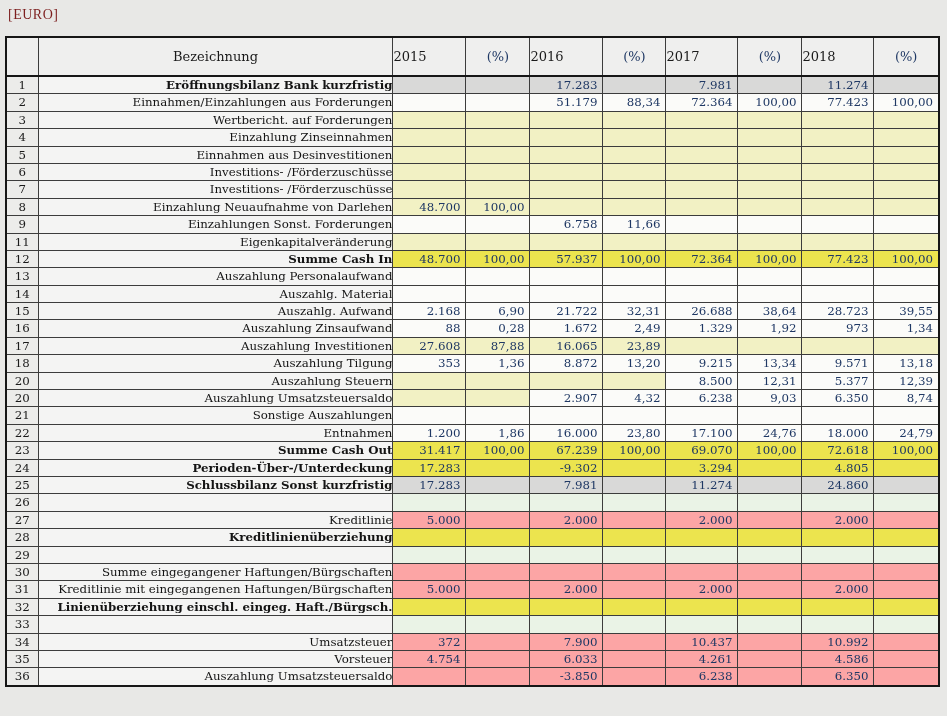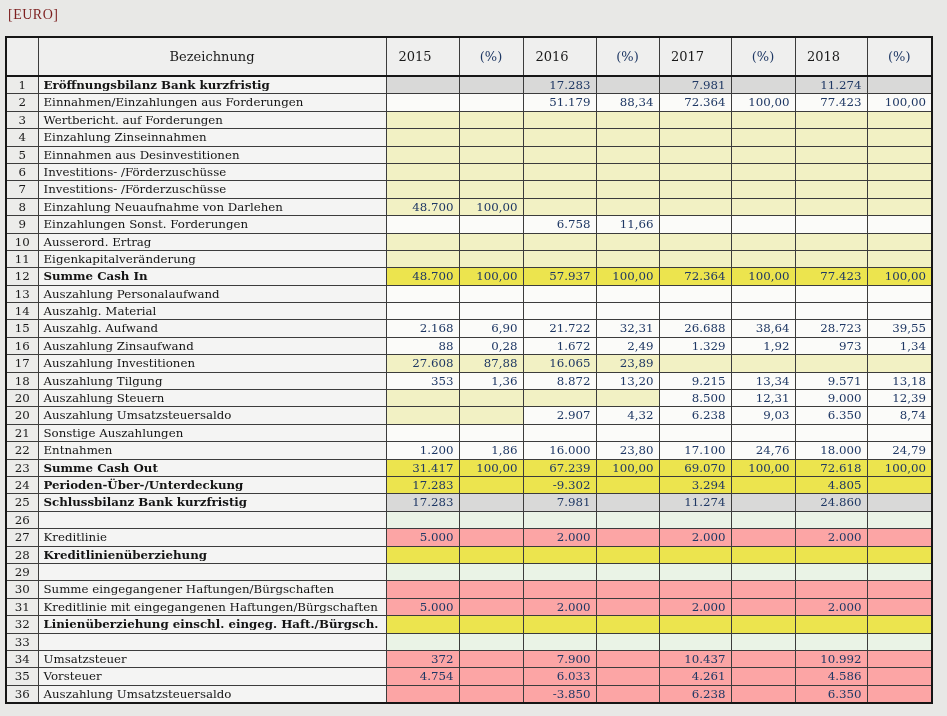--- a/index.html
+++ b/index.html
@@ -23,25 +23,25 @@
     overflow:hidden;white-space:nowrap;
     vertical-align:middle;
     padding:0;
   }
   .fin thead th{
     background:#efefee;height:37px;
     font-weight:normal;font-size:13px;color:#1a1a1a;
     border-bottom:2px solid #161616;
   }
   .fin thead th.h-name{text-align:center;}
-  .fin thead th.h-year{text-align:center;padding-right:15px;}
+  .fin thead th.h-year{text-align:left;padding-right:15px;}
   .fin thead th.h-pct{text-align:center;color:#1f3864;}
   .fin tbody td{height:16.4px;font-size:11.8px;line-height:1.05;}
   td.numc{background:#ececea;text-align:center;color:#1a1a1a;font-size:11.3px;}
-  td.lbl{background:#f4f4f3;text-align:left;padding-left:5px;color:#141414;}
+  td.lbl{background:#f4f4f3;text-align:right;padding-left:19px;color:#141414;}
   td.val{text-align:right;padding-right:5px;color:#1f3864;}
   .bg-w{background:#fbfbf9;}
   .bg-y{background:#f2f1c4;}
   .bg-B{background:#ece44e;}
   .bg-g{background:#d9d9d8;}
   .bg-G{background:#eaf3e6;}
   .bg-c{background:#fca5a5;}
   .neg{color:#e36c0a;}
   .lc-navy{color:#1f3864;font-weight:bold;}
   .lc-maroon{color:#5f2120;font-weight:bold;}
@@ -182,32 +182,20 @@
         <td class="val bg-w"></td>
         <td class="val bg-w"></td>
         <td class="val bg-w">6.758</td>
         <td class="val bg-w">11,66</td>
         <td class="val bg-w"></td>
         <td class="val bg-w"></td>
         <td class="val bg-w"></td>
         <td class="val bg-w"></td>
       </tr>
       <tr>
-        <td class="numc">10</td>
-        <td class="lbl">Ausserord. Ertrag</td>
-        <td class="val bg-y"></td>
-        <td class="val bg-y"></td>
-        <td class="val bg-y"></td>
-        <td class="val bg-y"></td>
-        <td class="val bg-y"></td>
-        <td class="val bg-y"></td>
-        <td class="val bg-y"></td>
-        <td class="val bg-y"></td>
-      </tr>
-      <tr>
         <td class="numc">11</td>
         <td class="lbl">Eigenkapitalveränderung</td>
         <td class="val bg-y"></td>
         <td class="val bg-y"></td>
         <td class="val bg-y"></td>
         <td class="val bg-y"></td>
         <td class="val bg-y"></td>
         <td class="val bg-y"></td>
         <td class="val bg-y"></td>
         <td class="val bg-y"></td>
@@ -298,21 +286,21 @@
       </tr>
       <tr>
         <td class="numc">20</td>
         <td class="lbl">Auszahlung Steuern</td>
         <td class="val bg-y"></td>
         <td class="val bg-y"></td>
         <td class="val bg-y"></td>
         <td class="val bg-y"></td>
         <td class="val bg-w">8.500</td>
         <td class="val bg-w">12,31</td>
-        <td class="val bg-w">9.000</td>
+        <td class="val bg-w">5.377</td>
         <td class="val bg-w">12,39</td>
       </tr>
       <tr>
         <td class="numc">20</td>
         <td class="lbl">Auszahlung Umsatzsteuersaldo</td>
         <td class="val bg-y"></td>
         <td class="val bg-y"></td>
         <td class="val bg-w">2.907</td>
         <td class="val bg-w">4,32</td>
         <td class="val bg-w">6.238</td>
@@ -363,21 +351,21 @@
         <td class="val bg-B"></td>
         <td class="val bg-B neg">-9.302</td>
         <td class="val bg-B"></td>
         <td class="val bg-B">3.294</td>
         <td class="val bg-B"></td>
         <td class="val bg-B">4.805</td>
         <td class="val bg-B"></td>
       </tr>
       <tr>
         <td class="numc">25</td>
-        <td class="lbl bg-g lc-navy">Schlussbilanz Bank kurzfristig</td>
+        <td class="lbl bg-g lc-navy">Schlussbilanz Sonst kurzfristig</td>
         <td class="val bg-g">17.283</td>
         <td class="val bg-g"></td>
         <td class="val bg-g">7.981</td>
         <td class="val bg-g"></td>
         <td class="val bg-g">11.274</td>
         <td class="val bg-g"></td>
         <td class="val bg-g">24.860</td>
         <td class="val bg-g"></td>
       </tr>
       <tr>

